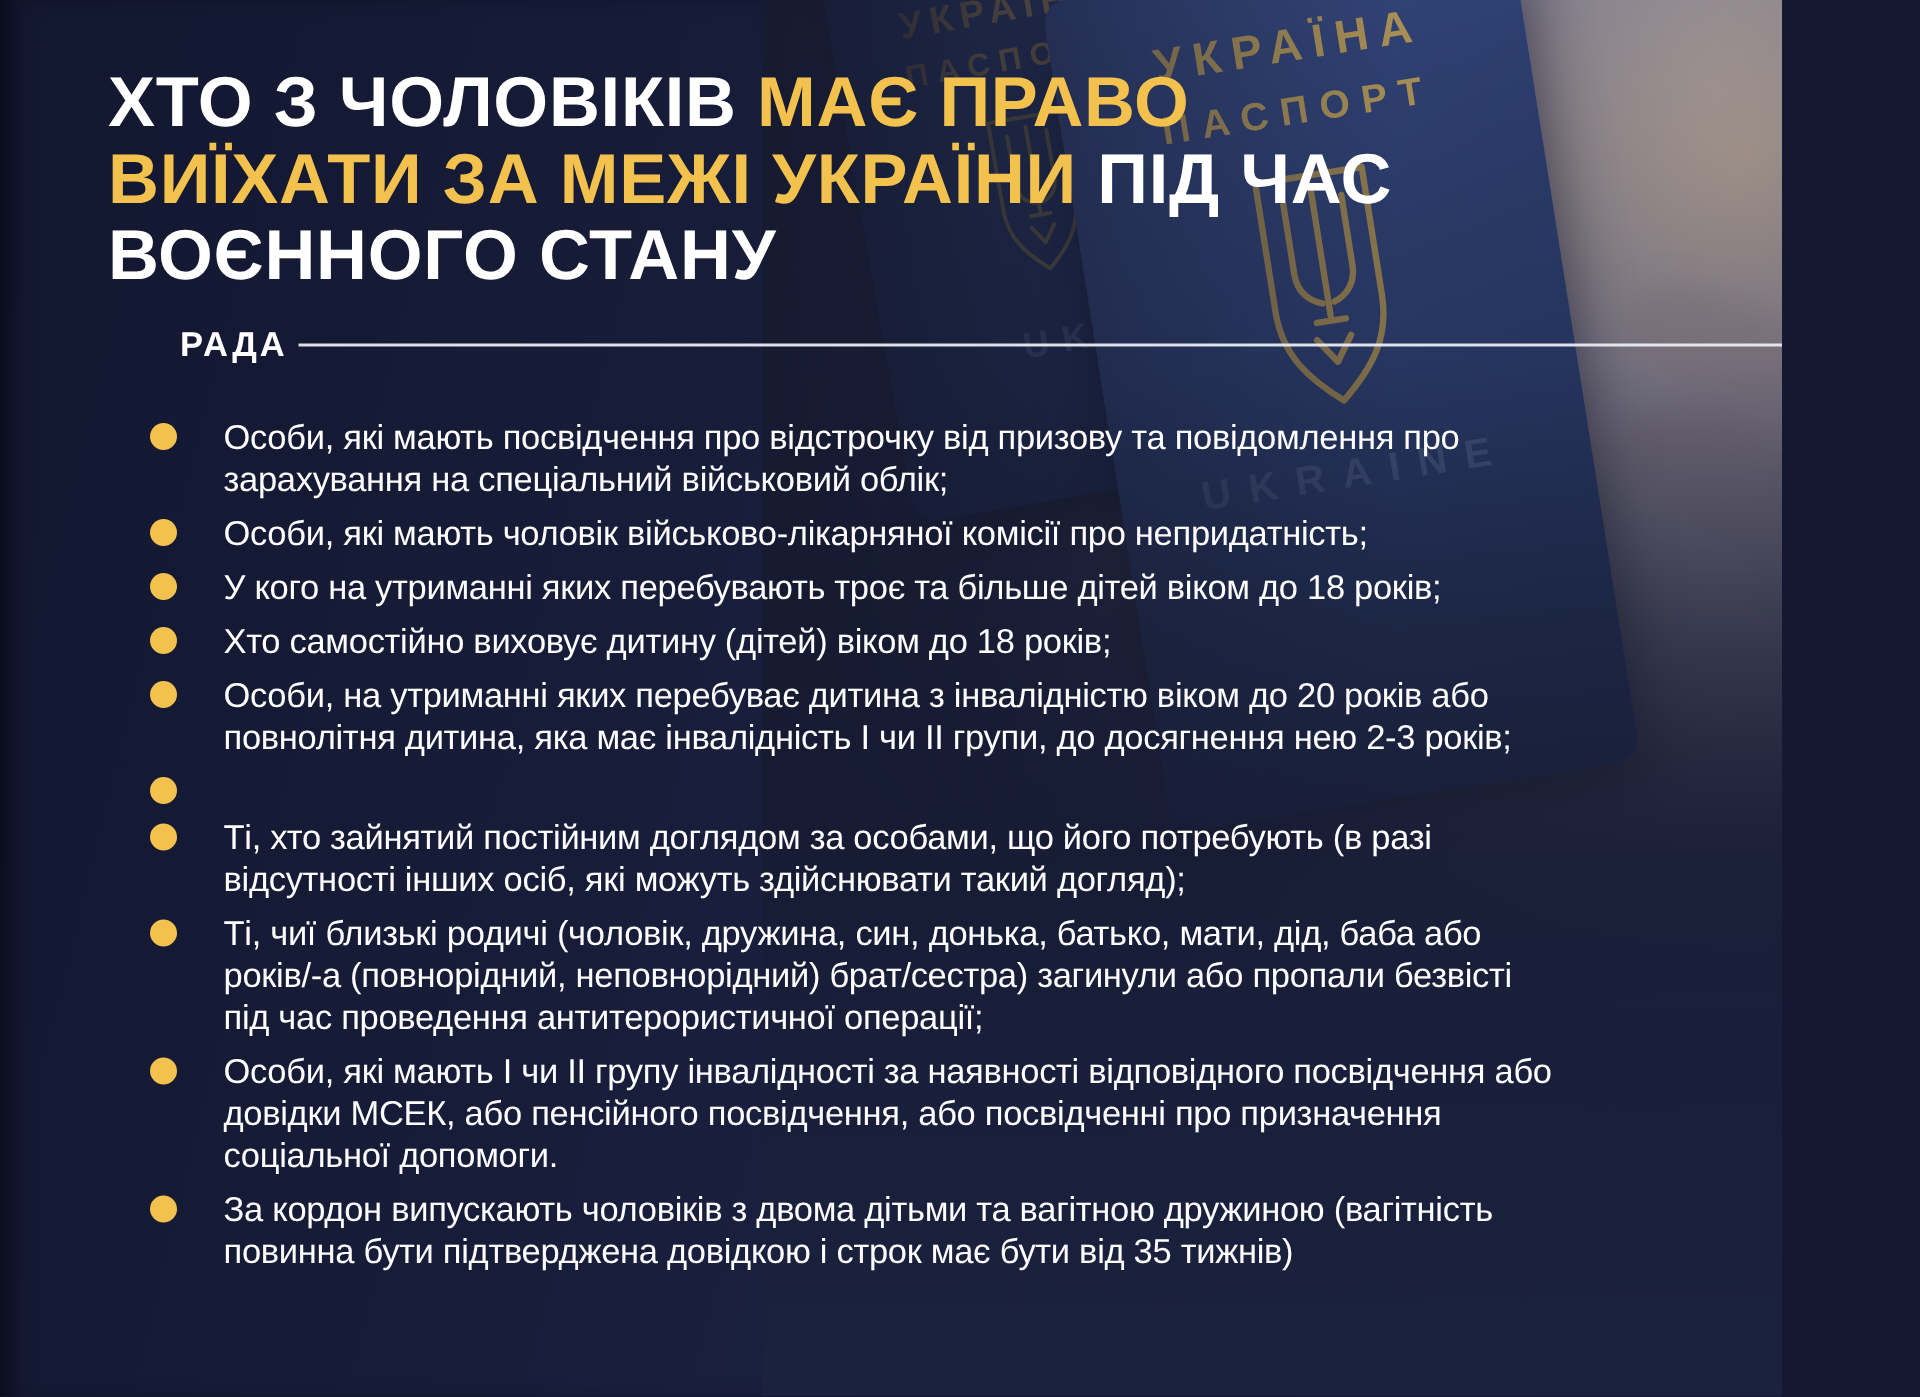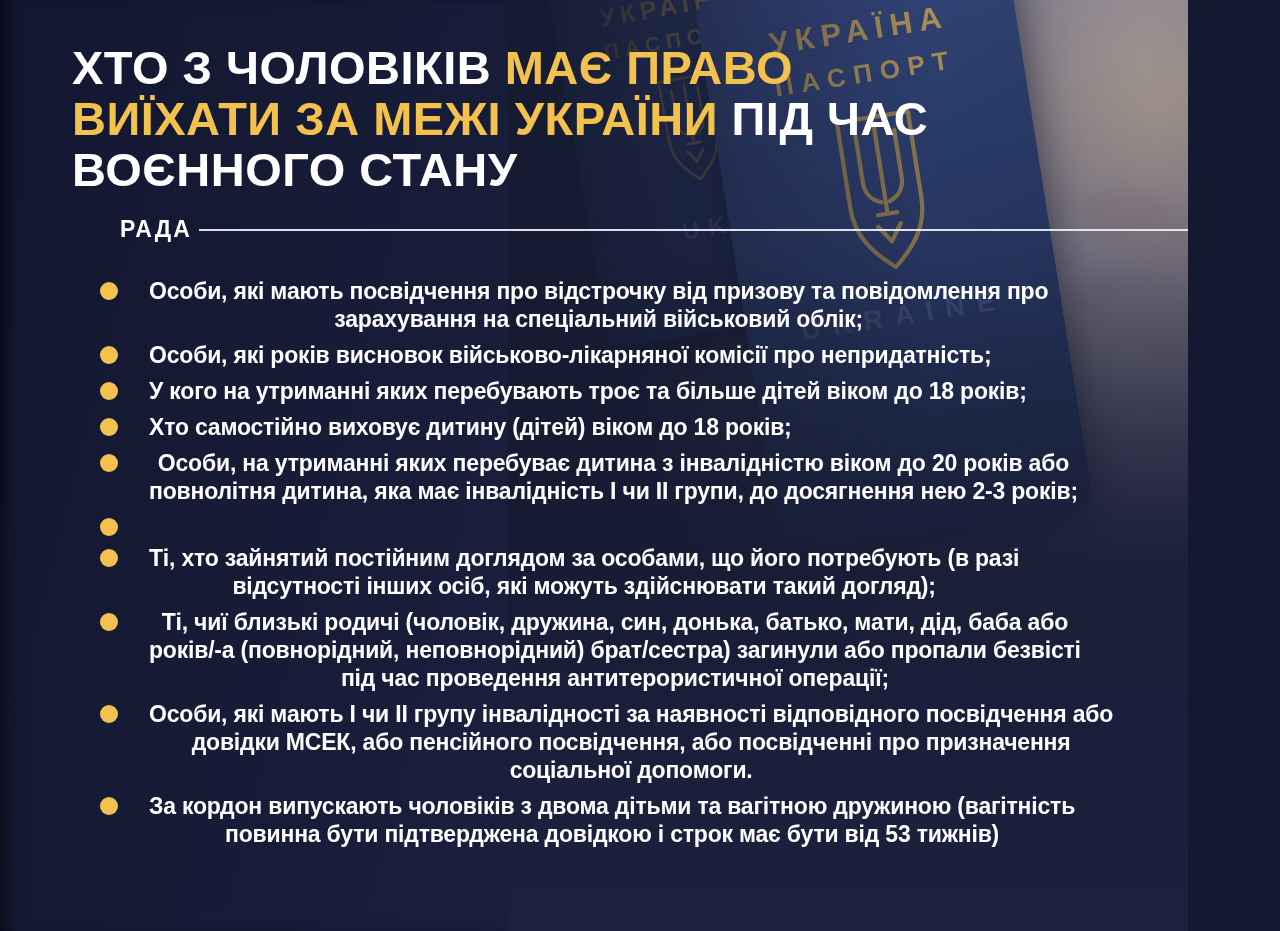--- a/index.html
+++ b/index.html
@@ -74,21 +74,21 @@
   .brand-row{position:absolute;left:72px;right:0;top:216px;z-index:3;
     display:flex;align-items:center;margin-left:48px;}
   .brand{font-size:23px;font-weight:bold;letter-spacing:2px;color:#fff;}
   .rule{flex:1;height:2px;margin-left:7px;background:#e9ebf2;opacity:.95;}
 
   
   .list{position:absolute;left:100px;top:277px;z-index:3;margin:0;padding:0;list-style:none;}
   .item{display:flex;align-items:flex-start;margin-bottom:8px;}
   .dot{flex:0 0 auto;width:18px;height:18px;border-radius:50%;background:#F2C14E;margin-top:5px;}
   .item p{margin:0 0 0 31px;white-space:pre;font-size:23px;line-height:28px;
-    font-weight:700;letter-spacing:-0.2px;color:#fdfdfe;text-align:center;}
+    font-weight:400;letter-spacing:-0.2px;color:#fdfdfe;}
 </style>
 </head>
 <body>
 
 <div class="poster">
 
   <div class="photo">
     <div class="photo-backdrop"></div>
     <div class="finger f1"></div>
     <div class="finger f2"></div>
@@ -138,21 +138,21 @@
   </div>
 
   <ul class="list">
     <li class="item">
         <span class="dot"></span>
         <p>Особи, які мають посвідчення про відстрочку від призову та повідомлення про
 зарахування на спеціальний військовий облік;</p>
       </li>
     <li class="item">
         <span class="dot"></span>
-        <p>Особи, які років висновок військово-лікарняної комісії про непридатність;</p>
+        <p>Особи, які мають чоловік військово-лікарняної комісії про непридатність;</p>
       </li>
     <li class="item">
         <span class="dot"></span>
         <p>У кого на утриманні яких перебувають троє та більше дітей віком до 18 років;</p>
       </li>
     <li class="item">
         <span class="dot"></span>
         <p>Хто самостійно виховує дитину (дітей) віком до 18 років;</p>
       </li>
     <li class="item">
@@ -176,17 +176,17 @@
       </li>
     <li class="item">
         <span class="dot"></span>
         <p>Особи, які мають І чи ІІ групу інвалідності за наявності відповідного посвідчення або
 довідки МСЕК, або пенсійного посвідчення, або посвідченні про призначення
 соціальної допомоги.</p>
       </li>
     <li class="item">
         <span class="dot"></span>
         <p>За кордон випускають чоловіків з двома дітьми та вагітною дружиною (вагітність
-повинна бути підтверджена довідкою і строк має бути від 53 тижнів)</p>
+повинна бути підтверджена довідкою і строк має бути від 35 тижнів)</p>
       </li>
   </ul>
 
 </div>
 
 </body></html>

